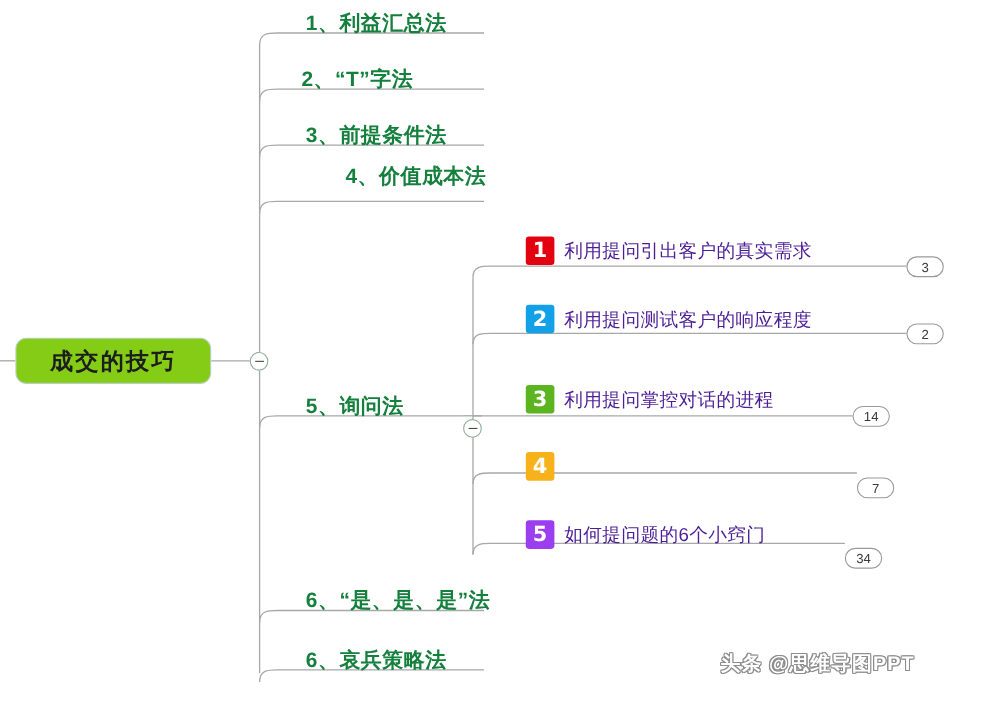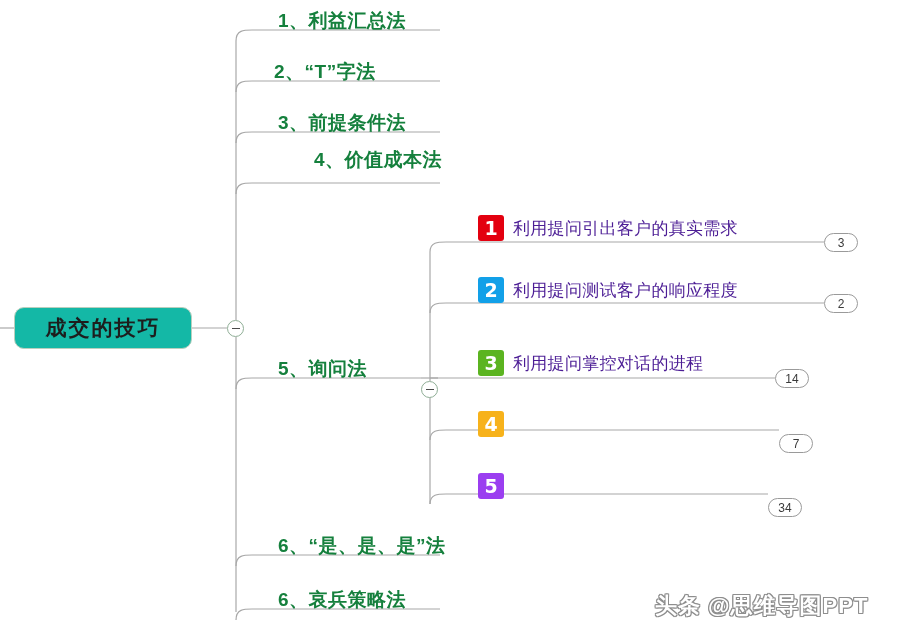--- a/index.html
+++ b/index.html
@@ -121,21 +121,21 @@
     align-items: center;
     justify-content: center;
     padding: 0 6px;
   }
 
   
   .watermark {
     position: absolute;
     left: 655px;
     top: 591px;
-    font-size: 22px;
+    font-size: 18px;
     font-weight: bold;
     color: #ffffff;
     text-shadow:
        1px  0   0 #8e8e8e,
       -1px  0   0 #8e8e8e,
        0    1px 0 #8e8e8e,
        0   -1px 0 #8e8e8e,
        1px  1px 0 #8e8e8e,
       -1px -1px 0 #8e8e8e,
        1px -1px 0 #8e8e8e,
@@ -183,21 +183,21 @@
       <path d="M430,313 C430,303 438,303 446,303 L824,303"></path>
 
       <path d="M430,378 L775,378"></path>
 
       <path d="M430,440 C430,430 438,430 446,430 L779,430"></path>
 
       <path d="M430,504 C430,494 438,494 446,494 L768,494"></path>
     </g>
   </svg>
 
-  <div class="root-node" style="background: #14b8a6; border-color: rgb(185, 207, 190);">
+  <div class="root-node" style="background: #84cc16; border-color: rgb(185, 207, 190);">
     <span class="root-label">成交的技巧</span>
   </div>
 
   <div class="toggle" style="left:227px; top:320px;">
     <span class="bar"></span>
   </div>
   <div class="toggle" style="left:421px; top:381px;">
     <span class="bar"></span>
   </div>
 
@@ -233,18 +233,19 @@
   </div>
   <div class="count-bubble" style="left:775px; top:369px;">14</div>
 
   <div class="subrow" style="left:478px; top:411px;">
     <span class="badge" style="background:#f7b21b;">4</span>
   </div>
   <div class="count-bubble" style="left:779px; top:434px;">7</div>
 
   <div class="subrow" style="left:478px; top:473px;">
     <span class="badge" style="background:#9b3ef0;">5</span>
+    <span class="subtext">如何提问题的6个小窍门</span>
   </div>
   <div class="count-bubble" style="left:768px; top:498px;">34</div>
 
   <div class="watermark">头条 @思维导图PPT</div>
 
 </div>
 
 </body></html>

